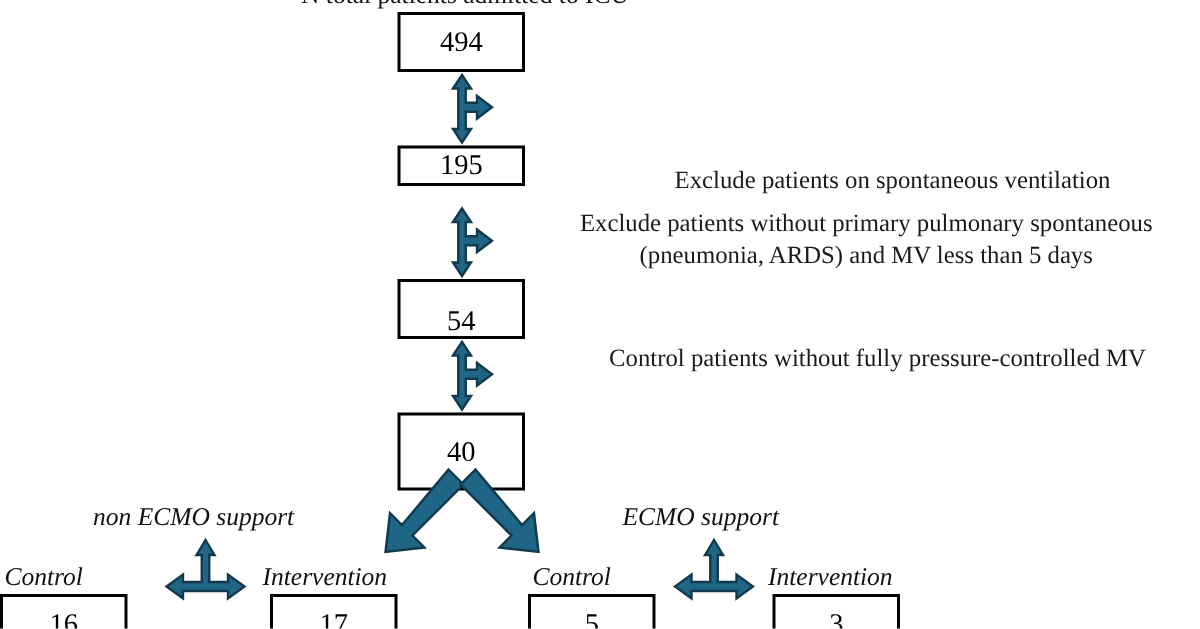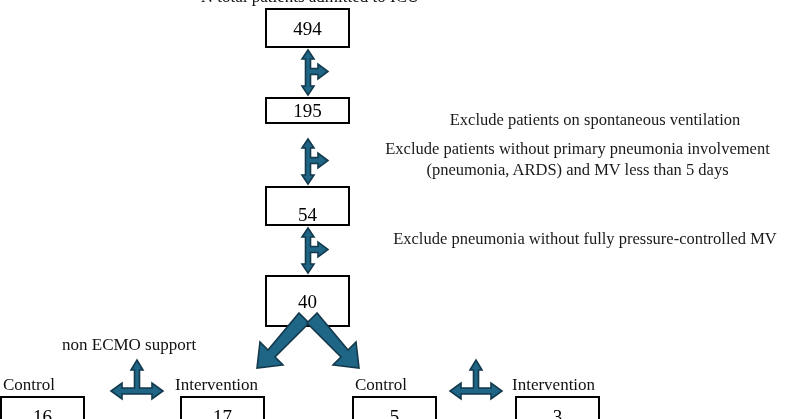--- a/index.html
+++ b/index.html
@@ -37,20 +37,21 @@
     color: #000000;
   }
 
   
   .label {
     position: absolute;
     font-size: 17px;
     line-height: 1.25;
     color: #111111;
     white-space: nowrap;
+    font-style: italic;
   }
 
   .exclusion-label {
     position: absolute;
     font-size: 16.5px;
     line-height: 1.3;
     color: #1a1a1a;
     text-align: center;
   }
 
@@ -108,42 +109,43 @@
     <svg width="44" height="45" viewBox="0 0 44 45">
       <path d="M14 9 L20 0 L26 9 L22.5 9 L22.5 18.5 L30 18.5 L30 14 L40 21.5 L30 29 L30 24.5 L22.5 24.5 L22.5 36 L26 36 L20 45 L14 36 L17.5 36 L17.5 9 Z" fill="#1F6585" stroke="#12394C" stroke-width="1.6" stroke-linejoin="miter"></path>
     </svg>
   </div>
 
   <div class="exclusion-label" style="left:390px; top:77px; width:410px;margin-top:32px;">
     <div>Exclude patients on spontaneous ventilation</div>
   </div>
 
   <div class="exclusion-label" style="left:355px; top:138px; width:445px;">
-    <div>Exclude patients without primary pneumonia involvement</div>
+    <div>Exclude patients without primary pulmonary spontaneous</div>
     <div>(pneumonia, ARDS) and MV less than 5 days</div>
   </div>
 
   <div class="exclusion-label" style="left:370px; top:228px; width:430px;">
-    <div>Exclude pneumonia without fully pressure-controlled MV</div>
+    <div>Control patients without fully pressure-controlled MV</div>
   </div>
 
   <div class="arrow" style="left:243px; top:311px; width:70px; height:60px;">
     <svg width="70" height="60" viewBox="0 0 70 60">
       <path d="M56 2 L66 12 L32 46 L40 54 L14 57 L17 31 L25 39 Z" fill="#1F6585" stroke="#12394C" stroke-width="1.6" stroke-linejoin="miter"></path>
     </svg>
   </div>
 
   <div class="arrow" style="left:303px; top:311px; width:70px; height:60px;">
     <svg width="70" height="60" viewBox="0 0 70 60">
       <path d="M14 2 L4 12 L38 46 L30 54 L56 57 L53 31 L45 39 Z" fill="#1F6585" stroke="#12394C" stroke-width="1.6" stroke-linejoin="miter"></path>
     </svg>
   </div>
 
   <div class="label" style="left:62px; top:334px;">non ECMO support</div>
 
+  <div class="label" style="left:415px; top:334px;">ECMO support</div>
 
   <div class="label" style="left:3px; top:374px;">Control</div>
 
   <div class="node-box" style="left:0px; top:396px; width:85px; height:40px;">
     <span>16</span>
   </div>
 
   <div class="label" style="left:175px; top:374px;">Intervention</div>
 
   <div class="node-box" style="left:180px; top:396px; width:85px; height:40px;">

